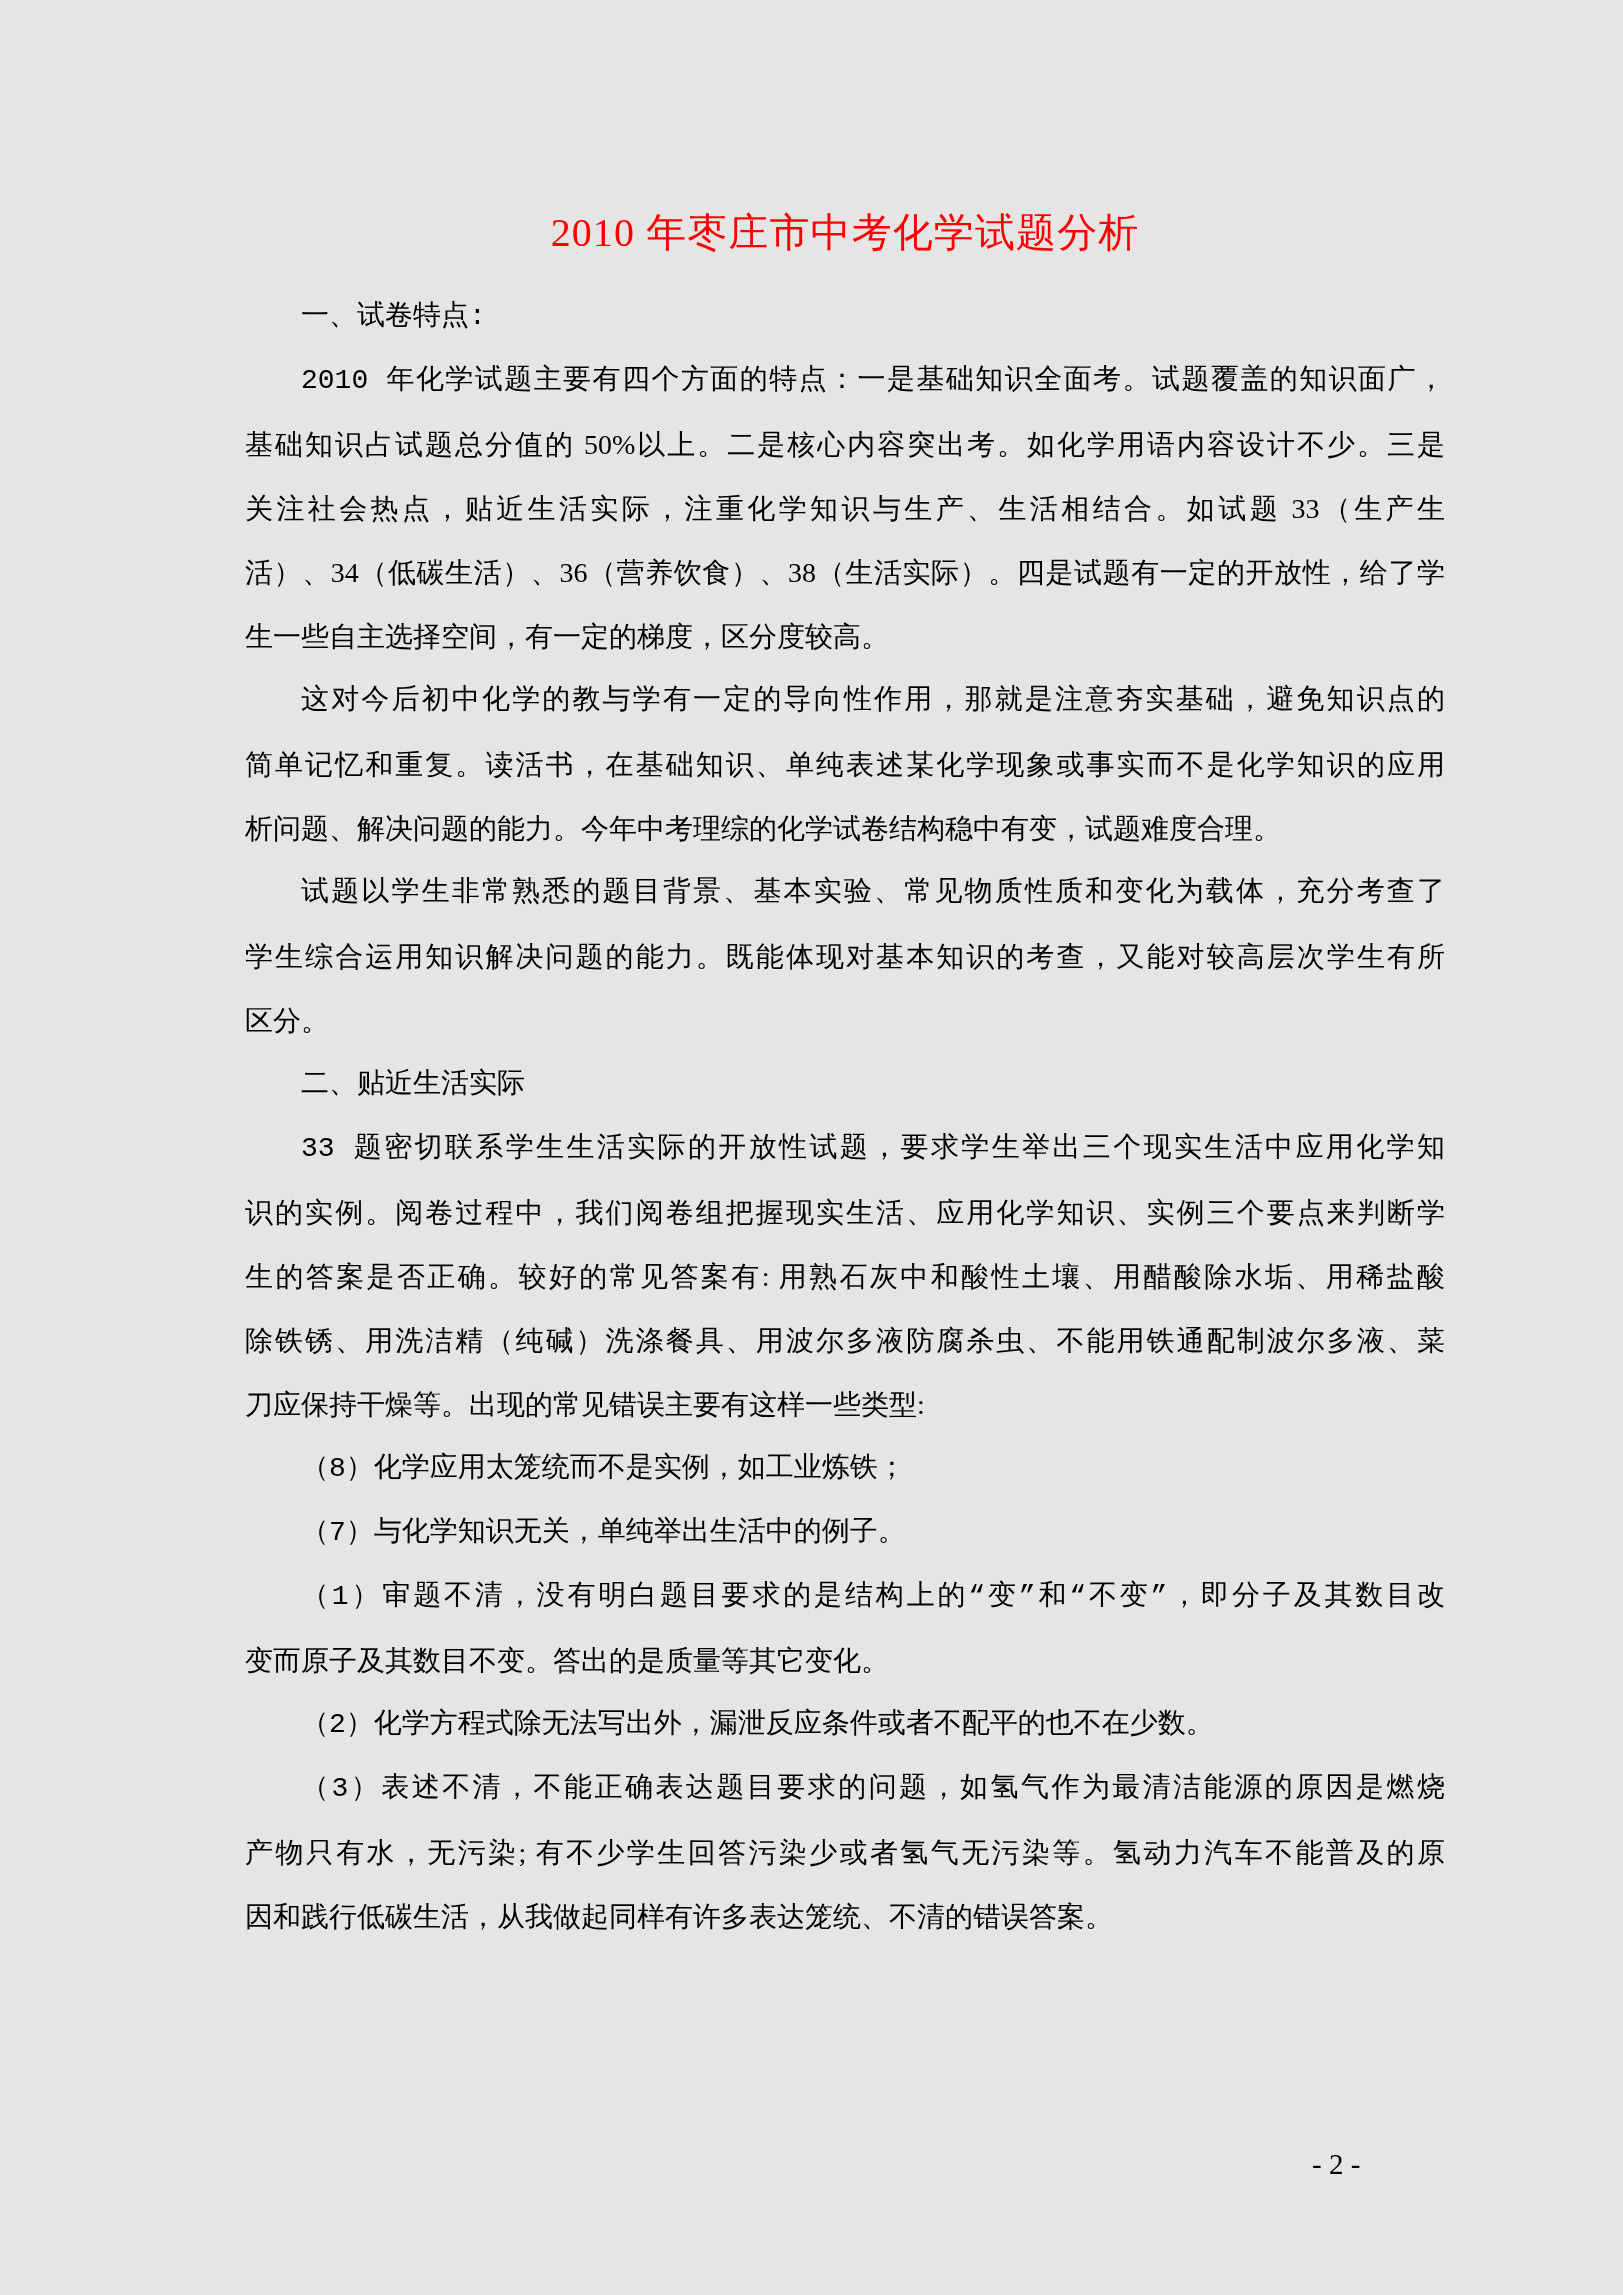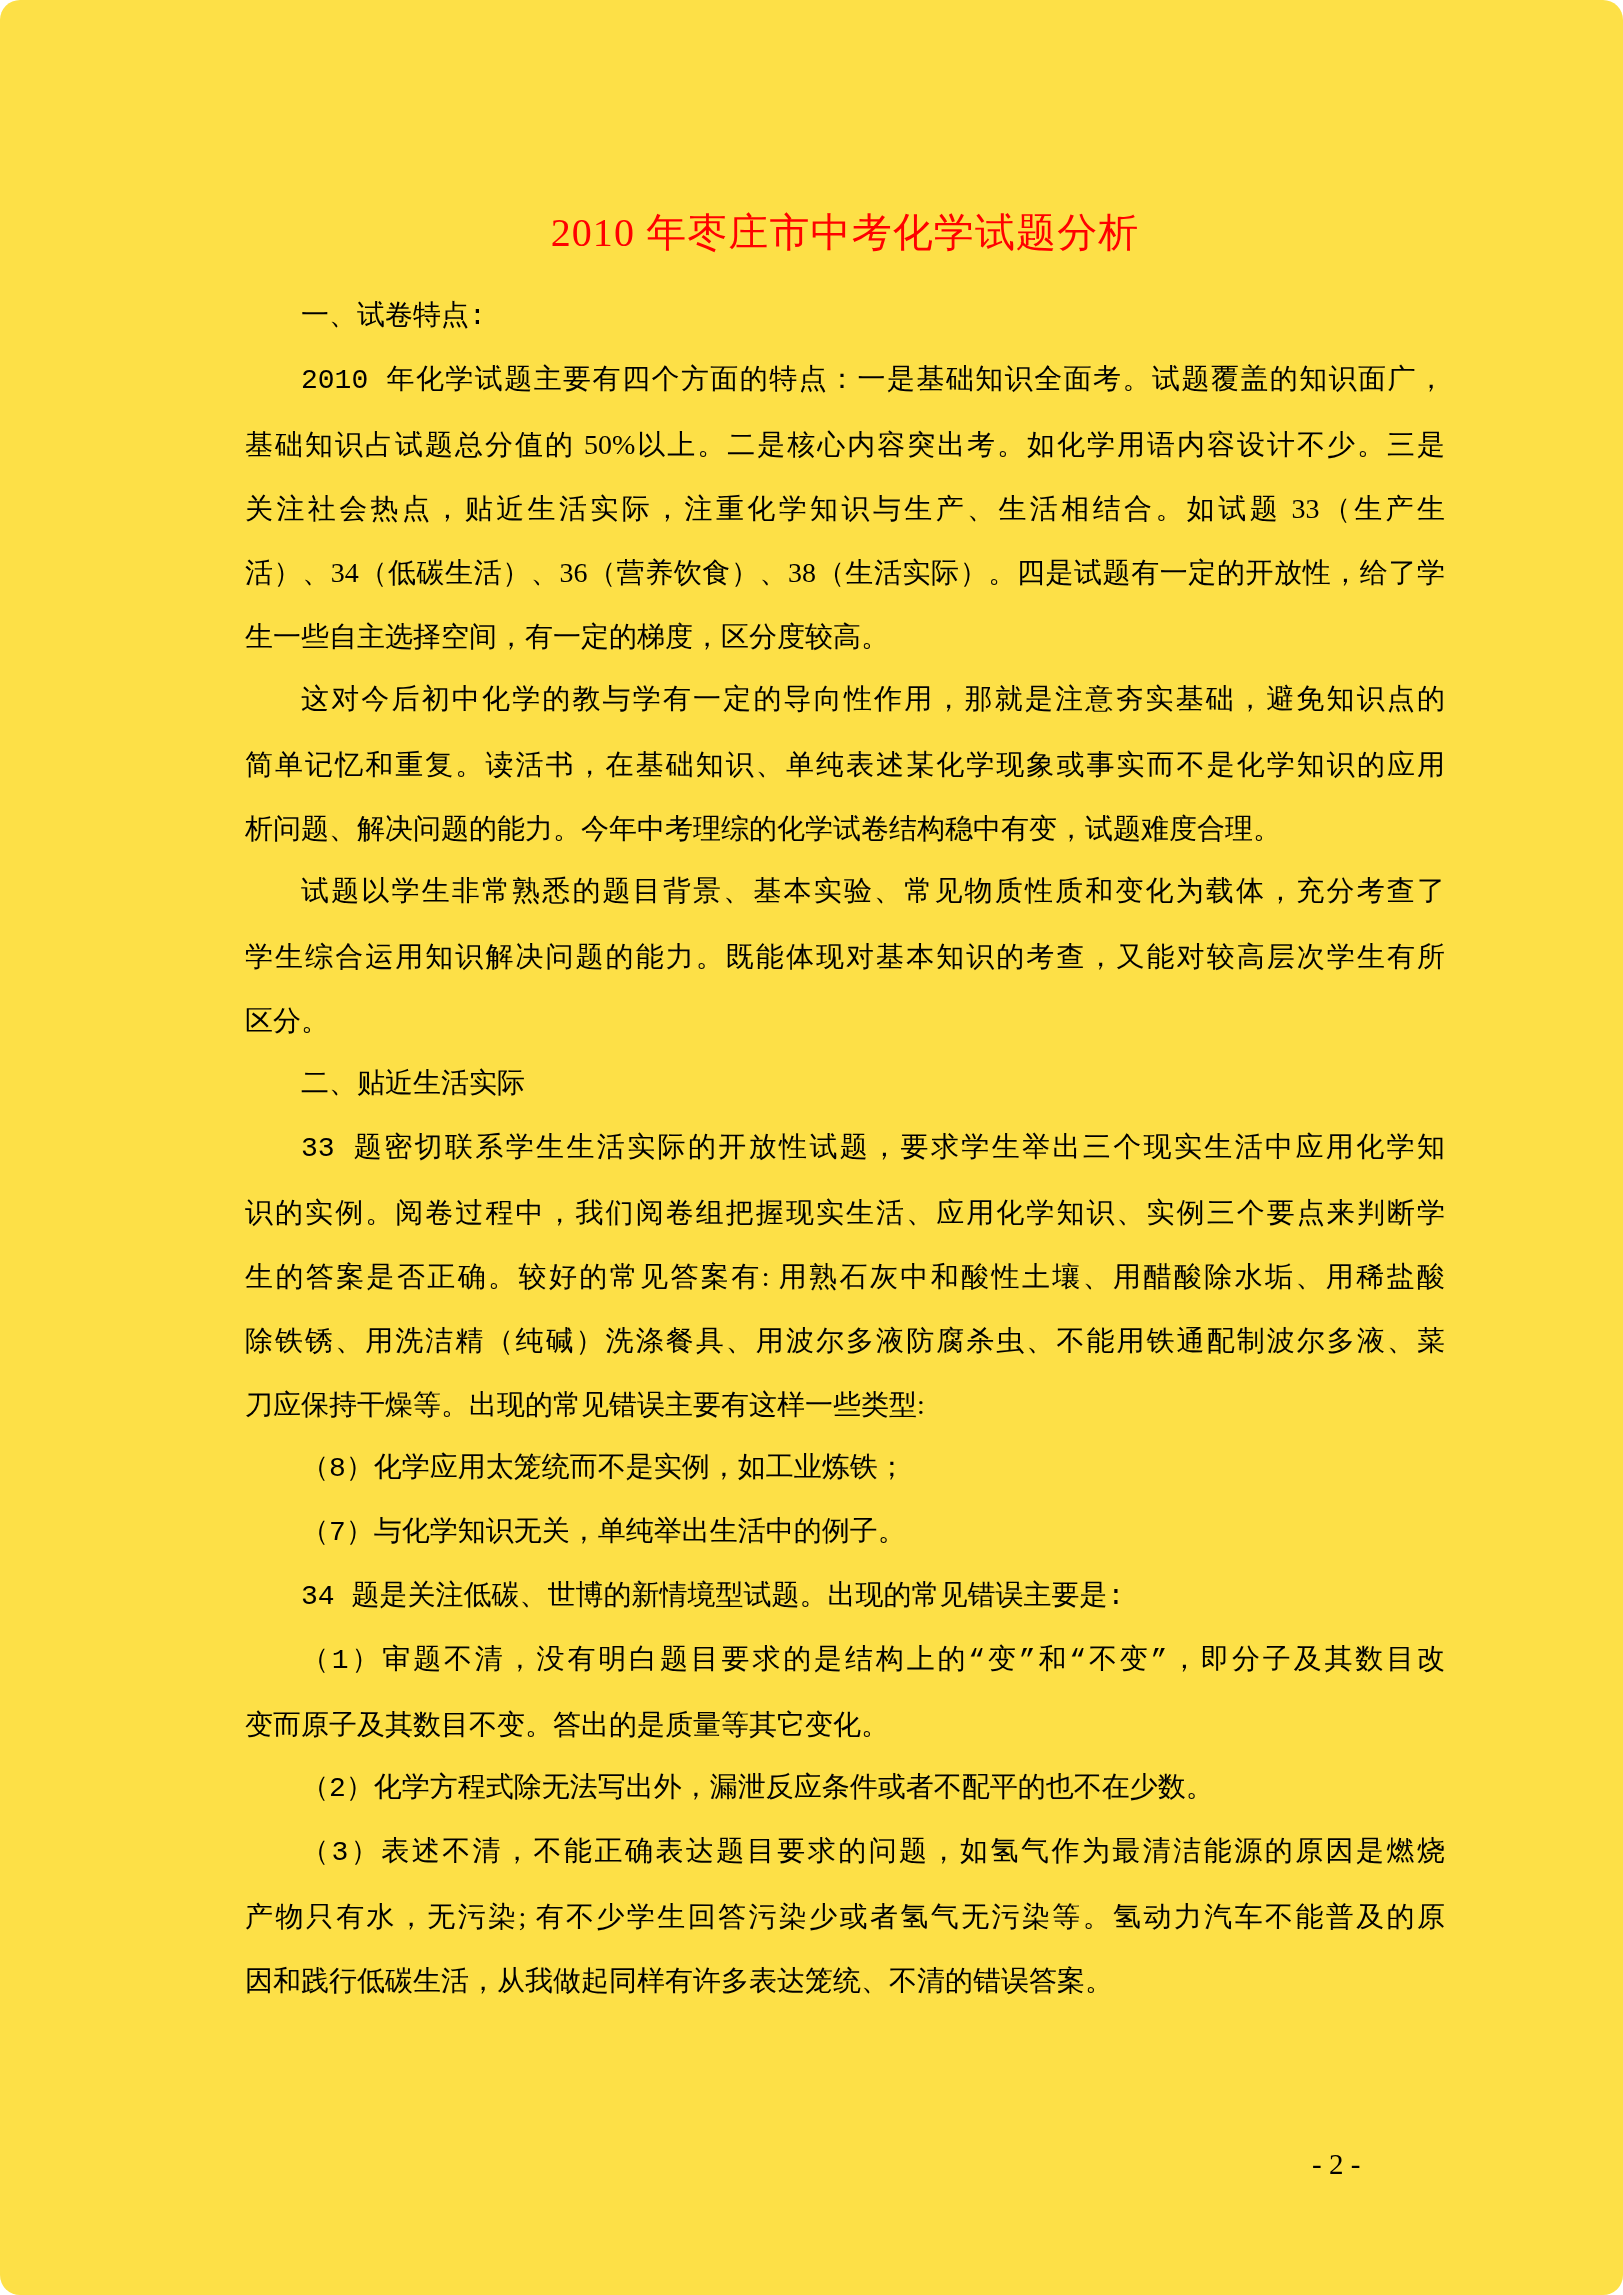--- a/index.html
+++ b/index.html
@@ -53,21 +53,21 @@
     left: 1312px;
     font-size: 29px;
     line-height: 34px;
     color: #000000;
     white-space: pre;
   }
 </style>
 </head>
 <body>
 
-<div class="page" style="background: #fde047; border-radius: 20px;">
+<div class="page" style="background: #e5e5e5;">
   <h1 class="title" style="color: rgb(255, 0, 0);">2010 年枣庄市中考化学试题分析</h1>
 
   <div class="body-block" id="body-lines" style="color: rgb(0, 0, 0);">
       <div class="line indent end">一、试卷特点:</div>
       <div class="line indent">2010 年化学试题主要有四个方面的特点：一是基础知识全面考。试题覆盖的知识面广，</div>
       <div class="line">基础知识占试题总分值的 50%以上。二是核心内容突出考。如化学用语内容设计不少。三是</div>
       <div class="line">关注社会热点，贴近生活实际，注重化学知识与生产、生活相结合。如试题 33（生产生</div>
       <div class="line">活）、34（低碳生活）、36（营养饮食）、38（生活实际）。四是试题有一定的开放性，给了学</div>
       <div class="line end">生一些自主选择空间，有一定的梯度，区分度较高。</div>
       <div class="line indent">这对今后初中化学的教与学有一定的导向性作用，那就是注意夯实基础，避免知识点的</div>
@@ -77,21 +77,20 @@
       <div class="line">学生综合运用知识解决问题的能力。既能体现对基本知识的考查，又能对较高层次学生有所</div>
       <div class="line end">区分。</div>
       <div class="line indent end">二、贴近生活实际</div>
       <div class="line indent">33 题密切联系学生生活实际的开放性试题，要求学生举出三个现实生活中应用化学知</div>
       <div class="line">识的实例。阅卷过程中，我们阅卷组把握现实生活、应用化学知识、实例三个要点来判断学</div>
       <div class="line">生的答案是否正确。较好的常见答案有: 用熟石灰中和酸性土壤、用醋酸除水垢、用稀盐酸</div>
       <div class="line">除铁锈、用洗洁精（纯碱）洗涤餐具、用波尔多液防腐杀虫、不能用铁通配制波尔多液、菜</div>
       <div class="line end">刀应保持干燥等。出现的常见错误主要有这样一些类型:</div>
       <div class="line indent end">（8）化学应用太笼统而不是实例，如工业炼铁；</div>
       <div class="line indent end">（7）与化学知识无关，单纯举出生活中的例子。</div>
-      <div class="line indent end">34 题是关注低碳、世博的新情境型试题。出现的常见错误主要是:</div>
       <div class="line indent">（1）审题不清，没有明白题目要求的是结构上的“变”和“不变”，即分子及其数目改</div>
       <div class="line end">变而原子及其数目不变。答出的是质量等其它变化。</div>
       <div class="line indent end">（2）化学方程式除无法写出外，漏泄反应条件或者不配平的也不在少数。</div>
       <div class="line indent">（3）表述不清，不能正确表达题目要求的问题，如氢气作为最清洁能源的原因是燃烧</div>
       <div class="line">产物只有水，无污染; 有不少学生回答污染少或者氢气无污染等。氢动力汽车不能普及的原</div>
       <div class="line end">因和践行低碳生活，从我做起同样有许多表达笼统、不清的错误答案。</div>
     </div>
 
   <div class="footer">- 2 -</div>
 </div>

